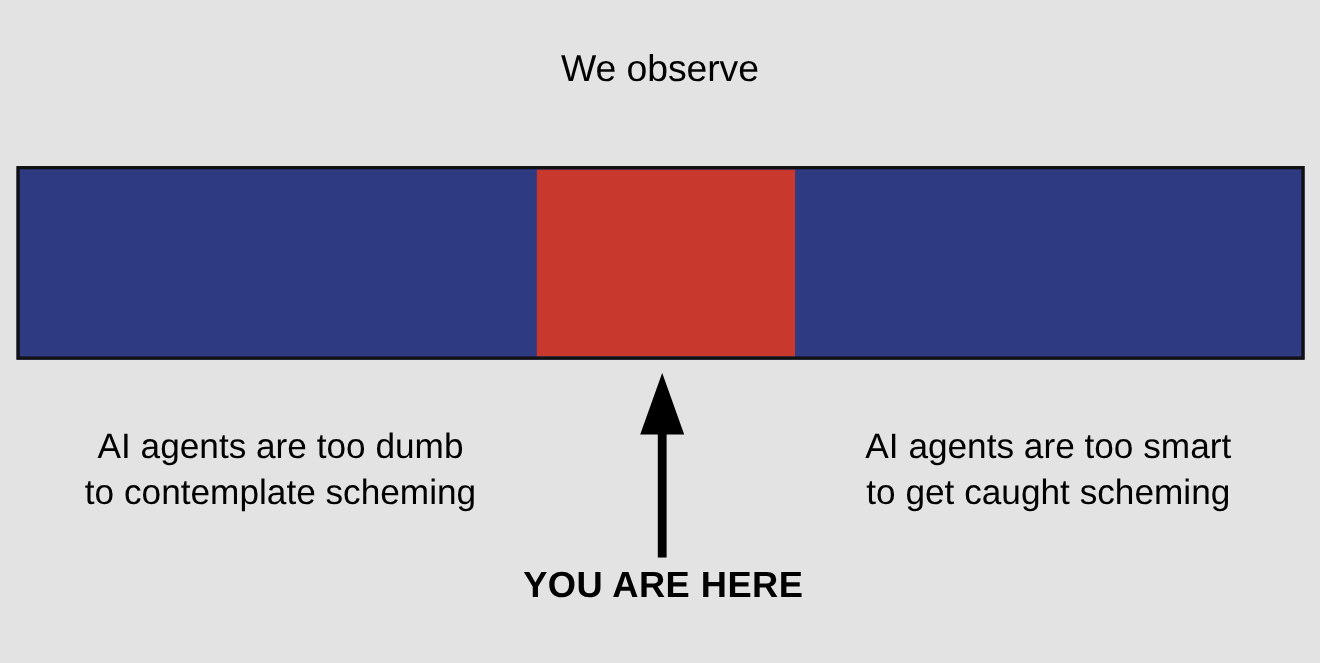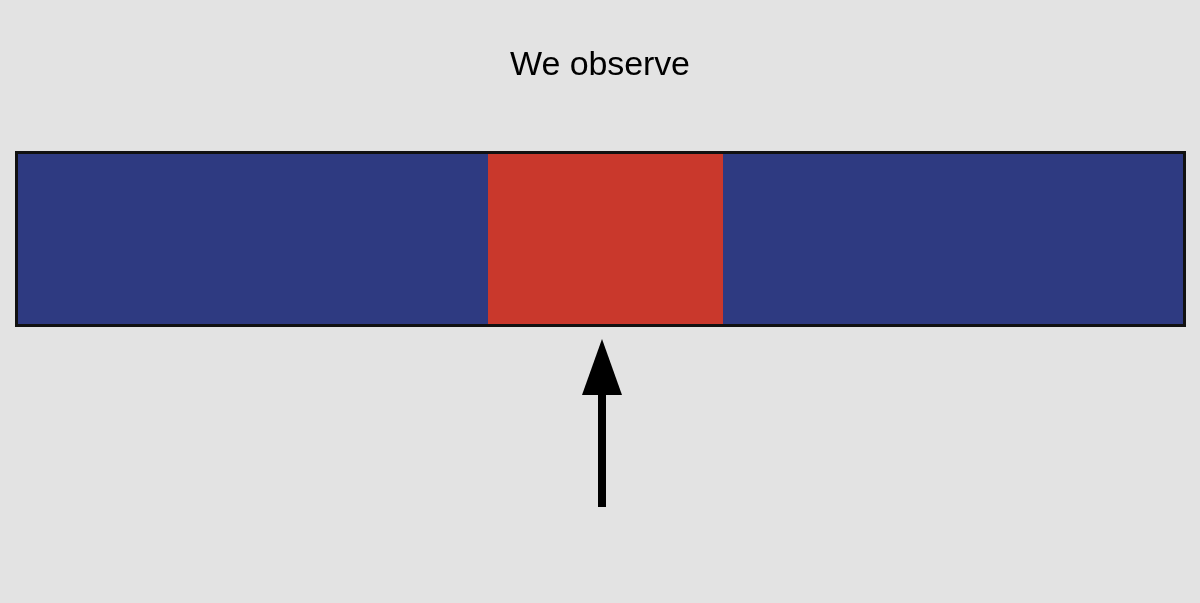--- a/index.html
+++ b/index.html
@@ -131,16 +131,25 @@
     <div class="seg seg-right"></div>
   </div>
 
   <div class="arrow">
     <svg width="42" height="168" viewBox="0 0 42 168" xmlns="http://www.w3.org/2000/svg" aria-hidden="true">
       <polygon points="21,0 41,56 1,56" fill="#000000"></polygon>
       <rect x="17" y="52" width="8" height="116" fill="#000000"></rect>
     </svg>
   </div>
 
+  <div class="side-caption caption-left">
+    <span class="cap-line">AI agents are too dumb</span>
+    <span class="cap-line">to contemplate scheming</span>
+  </div>
 
+  <div class="side-caption caption-right">
+    <span class="cap-line">AI agents are too smart</span>
+    <span class="cap-line">to get caught scheming</span>
+  </div>
 
+  <div class="you-are-here">YOU ARE HERE</div>
 
 </div>
 
 </body></html>

